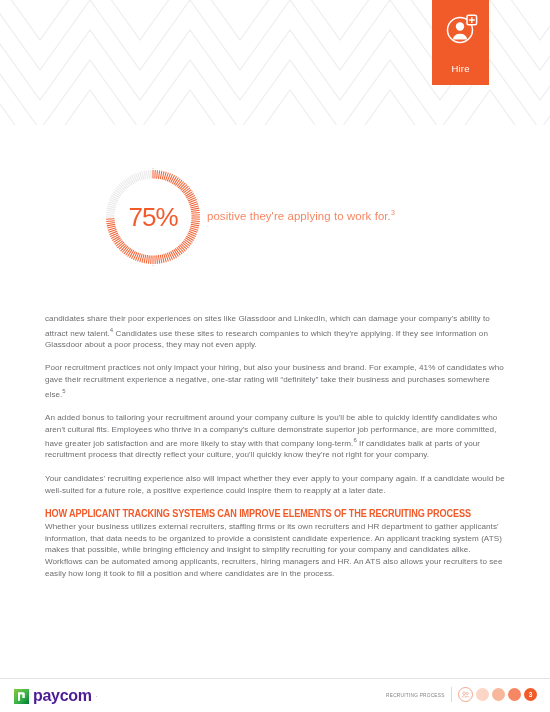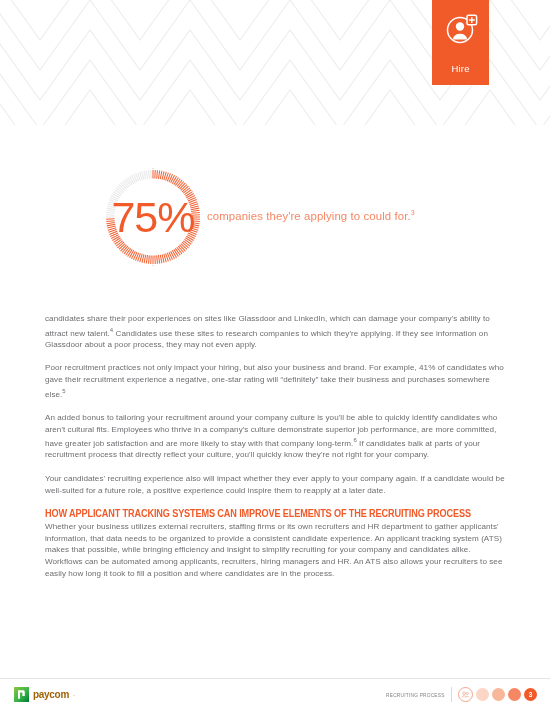--- a/index.html
+++ b/index.html
@@ -41,21 +41,21 @@
   }
   .donut{
     position:absolute;left:104px;top:0;width:98px;height:130px;
   }
   .donut svg{position:absolute;left:0;top:8px;}
   .donut .pct{
     position:absolute;left:0;top:8px;width:98px;height:98px;
     display:flex;align-items:center;justify-content:center;
     color:#f15a29;
     font-family:"Liberation Sans", sans-serif;
-    font-size:43px;font-weight:400;letter-spacing:-1px;
+    font-size:26px;font-weight:400;letter-spacing:-1px;
     line-height:1;
   }
   .hero-text{
     position:absolute;left:207px;top:28px;width:300px;
     color:#f58763;
     font-size:11.4px;line-height:16.5px;
     letter-spacing:.1px;
   }
   .hero-text sup{font-size:7px;vertical-align:super;}
 
@@ -98,21 +98,21 @@
   }
   .footer{
     position:absolute;left:0;top:679px;width:550px;height:33px;
   }
   .logo{
     position:absolute;left:14px;top:8px;
     display:flex;align-items:center;gap:4px;
   }
   .logo .mark{width:15px;height:15px;display:block;}
   .logo .word{
-    font-size:10px;font-weight:bold;color:#a16207;
+    font-size:16px;font-weight:bold;color:#4c1d95;
     letter-spacing:-0.3px;font-family:"Liberation Sans", sans-serif;
   }
   .logo .tm{font-size:6px;color:#414042;vertical-align:super;}
 
   .footer-right{
     position:absolute;right:13px;top:8px;
     display:flex;align-items:center;gap:6px;
   }
   .proc-label{
     font-size:5.2px;color:#808285;letter-spacing:.25px;
@@ -303,21 +303,21 @@
             <line x1="47.17" y1="10.54" x2="46.76" y2="2.05" stroke="#d9d9d9" stroke-width="1.05" opacity="0.6"></line>
             <line x1="49.00" y1="1.00" x2="49.00" y2="-2.00" stroke="#bcbec0" stroke-width="0.8"></line>
             <line x1="49.00" y1="97.00" x2="49.00" y2="100.00" stroke="#bcbec0" stroke-width="0.8"></line>
           </g>
       </svg>
       <div class="pct">75%</div>
     </div>
 
     <div class="hero-text">
       <br>
-      <span>companies they're applying to could for.</span><sup>3</sup>
+      <span>positive they're applying to work for.</span><sup>3</sup>
     </div>
   </div>
 
   <div class="content">
 
     <p class="body"><span>candidates share their poor experiences on sites like Glassdoor and LinkedIn, which can damage your company's ability to attract new talent.</span><sup>4</sup><span> Candidates use these sites to research companies to which they're applying. If they see information on Glassdoor about a poor process, they may not even apply.</span></p>
 
     <p class="body"><span>Poor recruitment practices not only impact your hiring, but also your business and brand. For example, 41% of candidates who gave their recruitment experience a negative, one-star rating will “definitely” take their business and purchases somewhere else.</span><sup>5</sup></p>
 
     <p class="body"><span>An added bonus to tailoring your recruitment around your company culture is you'll be able to quickly identify candidates who aren't cultural fits. Employees who thrive in a company's culture demonstrate superior job performance, are more committed, have greater job satisfaction and are more likely to stay with that company long-term.</span><sup>6</sup><span> If candidates balk at parts of your recruitment process that directly reflect your culture, you'll quickly know they're not right for your company.</span></p>

